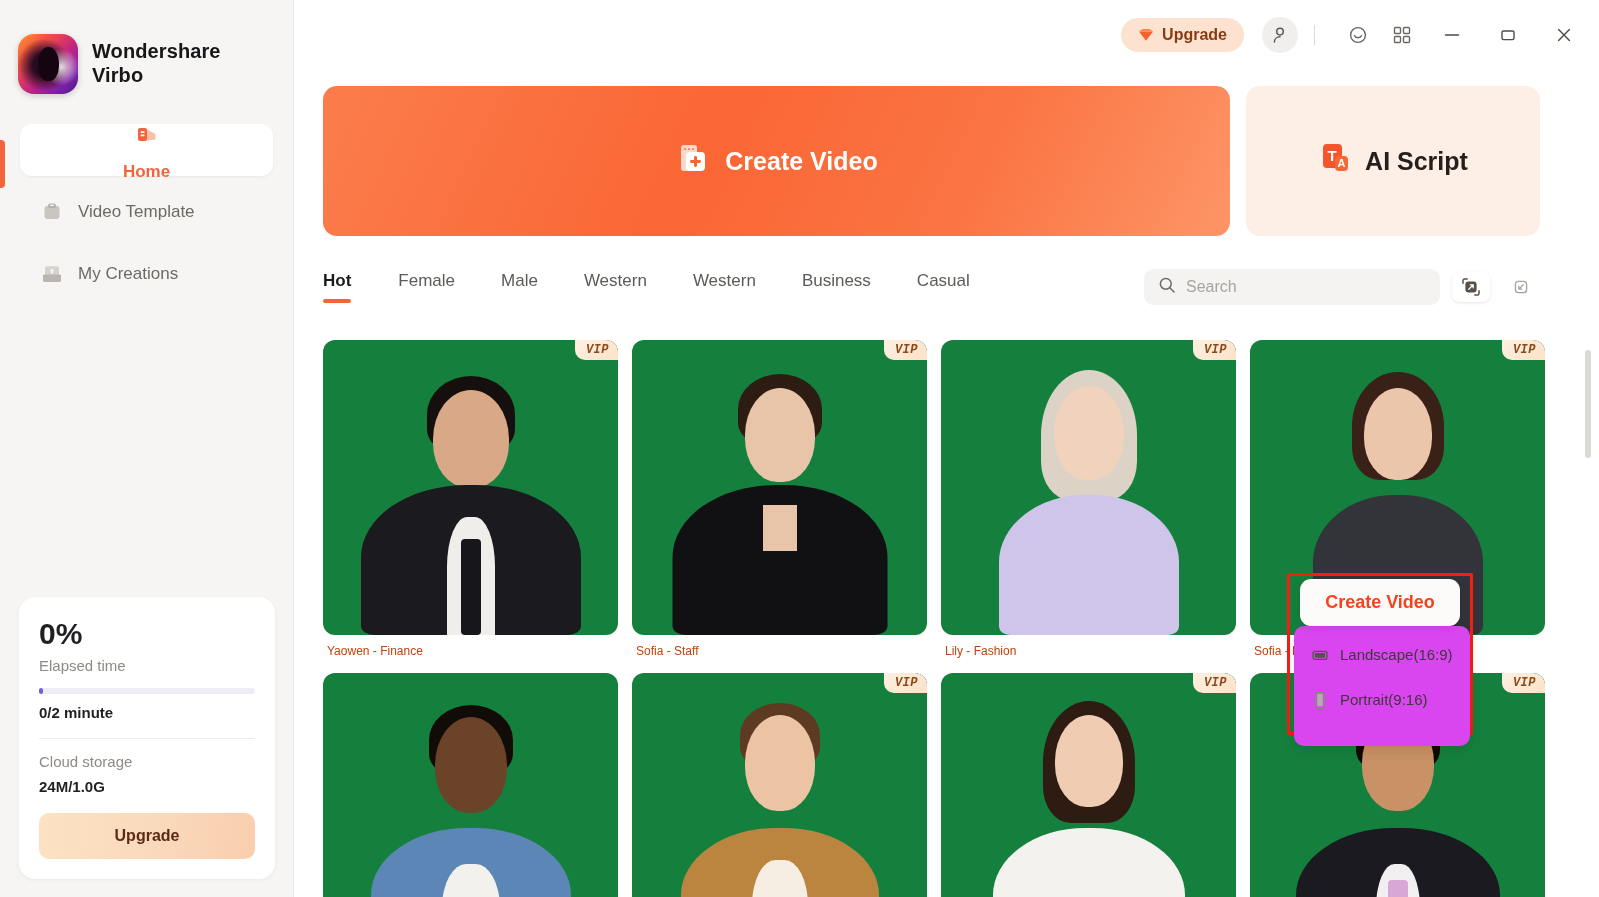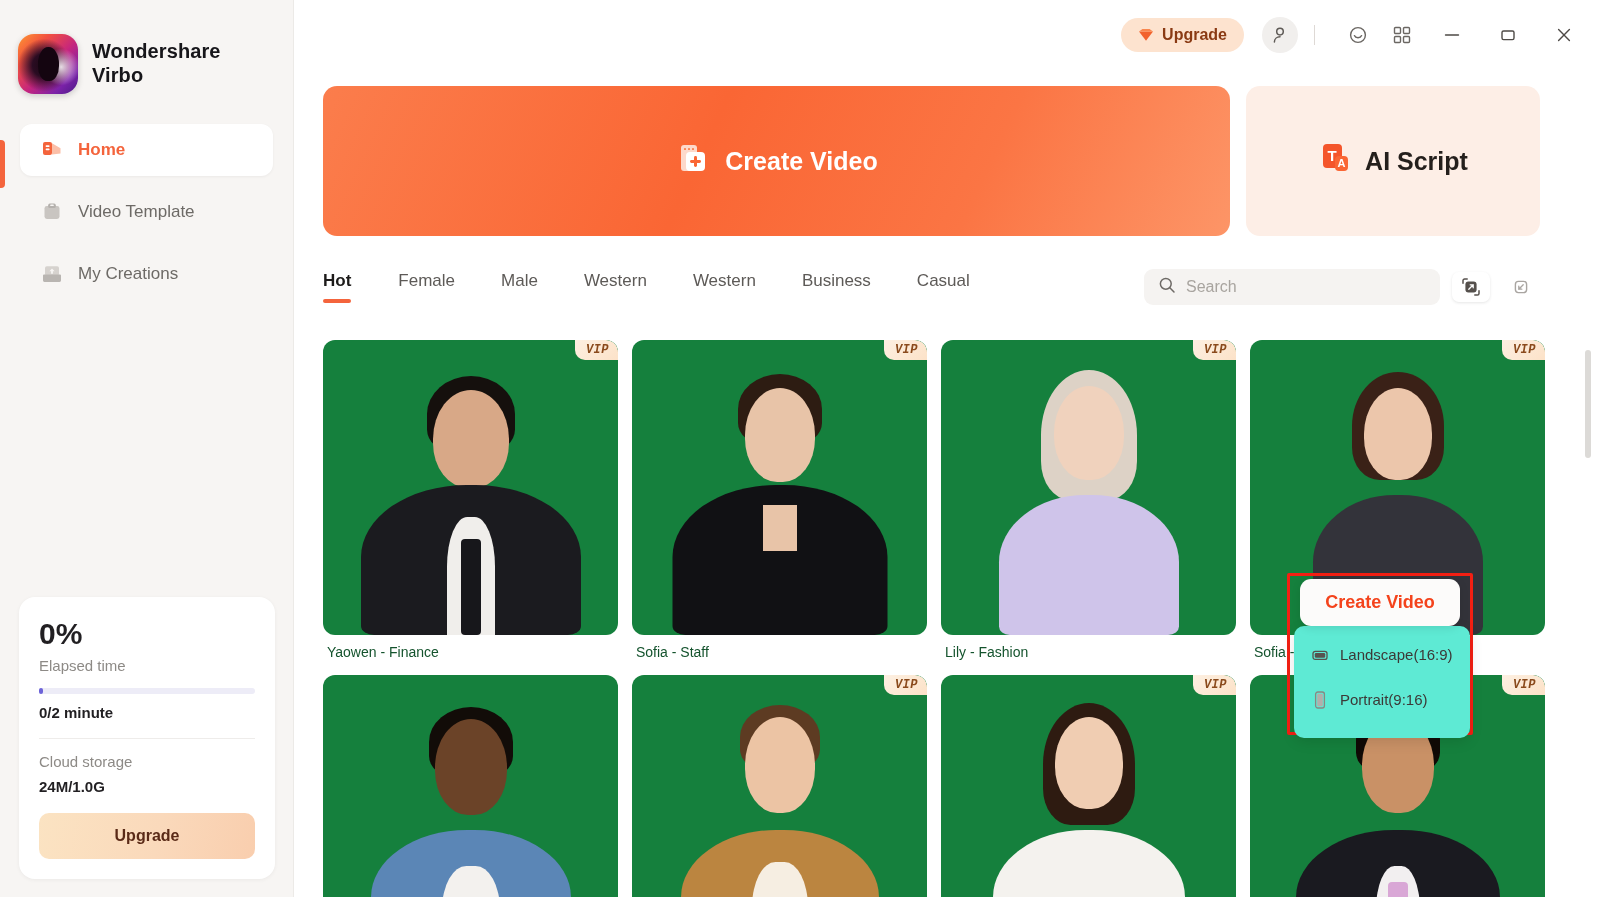--- a/index.html
+++ b/index.html
@@ -43,20 +43,21 @@
   .nav { margin-top:30px; padding:0 20px; }
   .nav-item {
     display:flex; align-items:center; gap:14px;
     height:52px; padding:0 20px; border-radius:12px;
     font-size:17px; color:#6d6a66; cursor:pointer;
     margin-bottom:10px;
   }
   .nav-item.active {
     background:#ffffff; color:#f4643c; font-weight:600;
     box-shadow:0 1px 3px rgba(0,0,0,.05);
+    flex-direction:column;
   }
   .nav-ico { width:24px; height:24px; flex:0 0 24px; display:block; }
 
   
   .usage {
     position:absolute; left:19px; bottom:18px; width:256px;
     background:#ffffff; border-radius:16px; padding:22px 20px 20px;
     box-shadow:0 1px 4px rgba(0,0,0,.05);
   }
   .usage-pct { font-size:30px; font-weight:700; color:#211f22; line-height:1; }
@@ -154,21 +155,21 @@
     width:295px; height:295px; border-radius:12px; overflow:hidden; position:relative;
     background:#15803d;
     font-family:Liberation Mono, monospace;
   }
   .vip {
     position:absolute; right:0; top:0; z-index:3;
     background:linear-gradient(135deg,#fdf0e2 0%,#fce2c8 100%);
     color:#8a4a1c; font-size:12px; font-weight:800; font-style:italic;
     padding:3px 9px 3px 11px; border-radius:0 12px 0 10px; letter-spacing:.5px;
   }
-  .caption { font-size:14px; color:#14532d; margin-top:9px; padding-left:4px; }
+  .caption { font-size:12px; color:#c2410c; margin-top:9px; padding-left:4px; }
 
   
   .person { position:absolute; left:0; right:0; bottom:0; top:0; }
   .p-head { position:absolute; left:50%; transform:translateX(-50%); border-radius:50% 50% 46% 46%; }
   .p-hair { position:absolute; left:50%; transform:translateX(-50%); border-radius:50% 50% 30% 30%; }
   .p-body { position:absolute; left:50%; transform:translateX(-50%); border-radius:48% 48% 6% 6%; }
   .p-shirt { position:absolute; left:50%; transform:translateX(-50%); border-radius:42% 42% 0 0; }
 
   
   .annot {
@@ -177,21 +178,21 @@
   }
   .popup-cv {
     position:absolute; left:1006px; top:579px; width:160px; height:47px; z-index:42;
     background:#fcfbfa; border-radius:11px; border:none; cursor:pointer;
     color:#f4431c; font-size:18px; font-weight:700; font-family:inherit;
     box-shadow:0 2px 10px rgba(0,0,0,.10);
     display:flex; align-items:center; justify-content:center;
   }
   .popup-menu {
     position:absolute; left:1000px; top:626px; width:176px; z-index:41;
-    background:#5eead4; border-radius:10px; padding:6px 0 16px;
+    background:#d946ef; border-radius:10px; padding:6px 0 24px;
     box-shadow:0 4px 14px rgba(0,0,0,.11);
   }
   .popup-item {
     display:flex; align-items:center; gap:12px; height:45px; padding:0 18px;
     font-size:15px; color:#3c3937; cursor:pointer;
   }
   .popup-item .pi-ico { width:16px; flex:0 0 16px; display:flex; justify-content:center; }
 
   
   .scrollbar {

